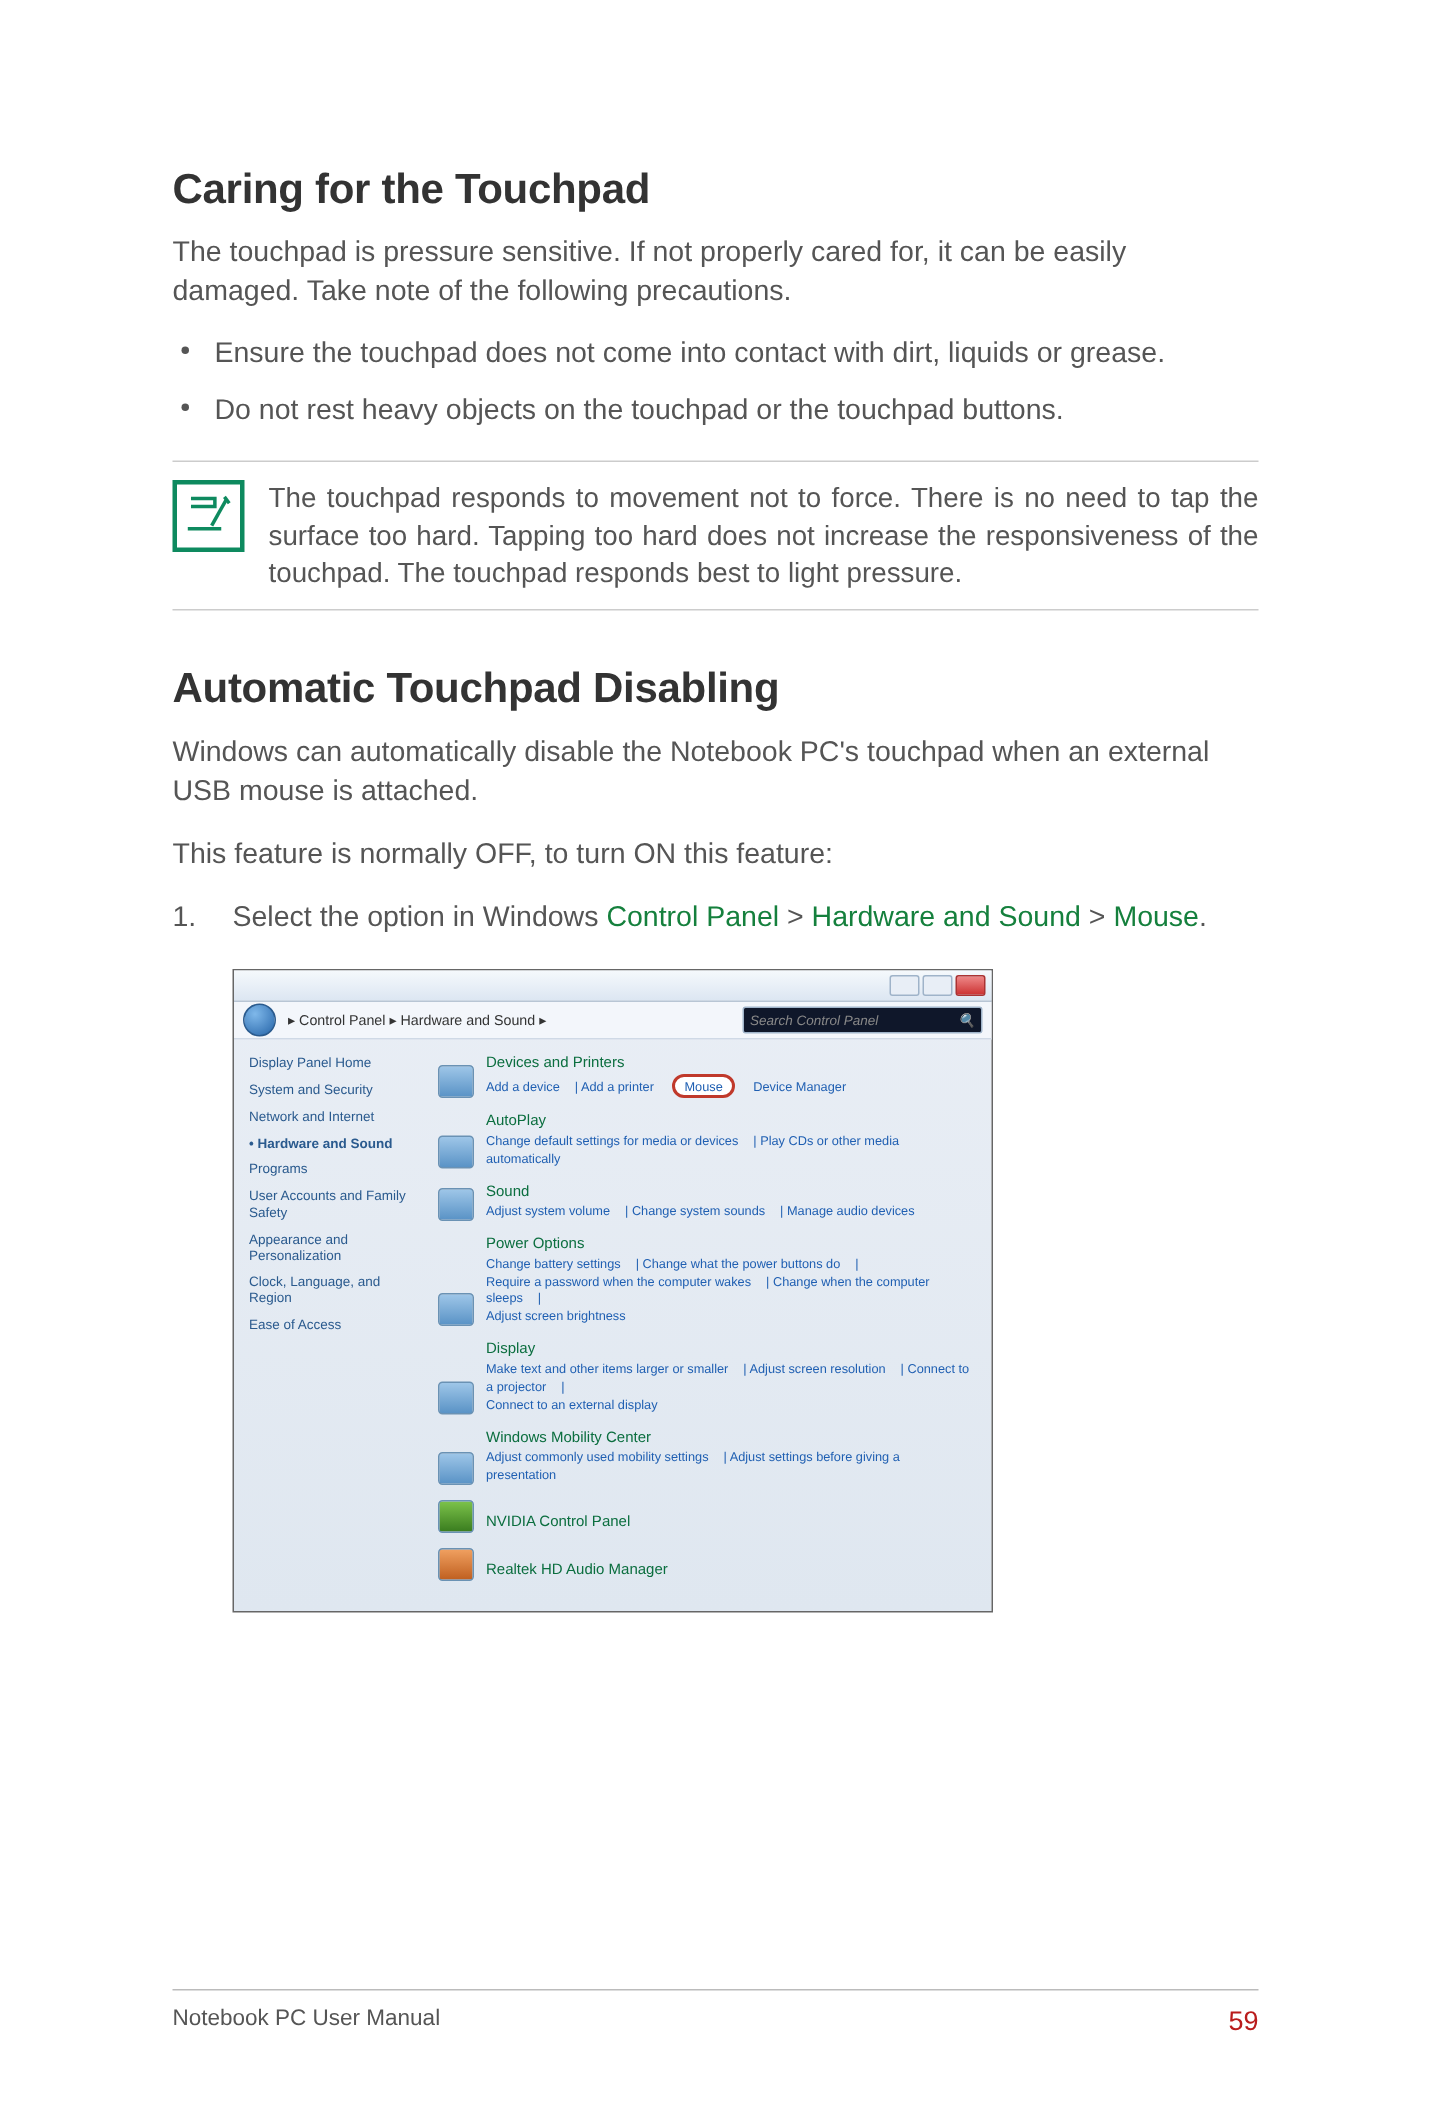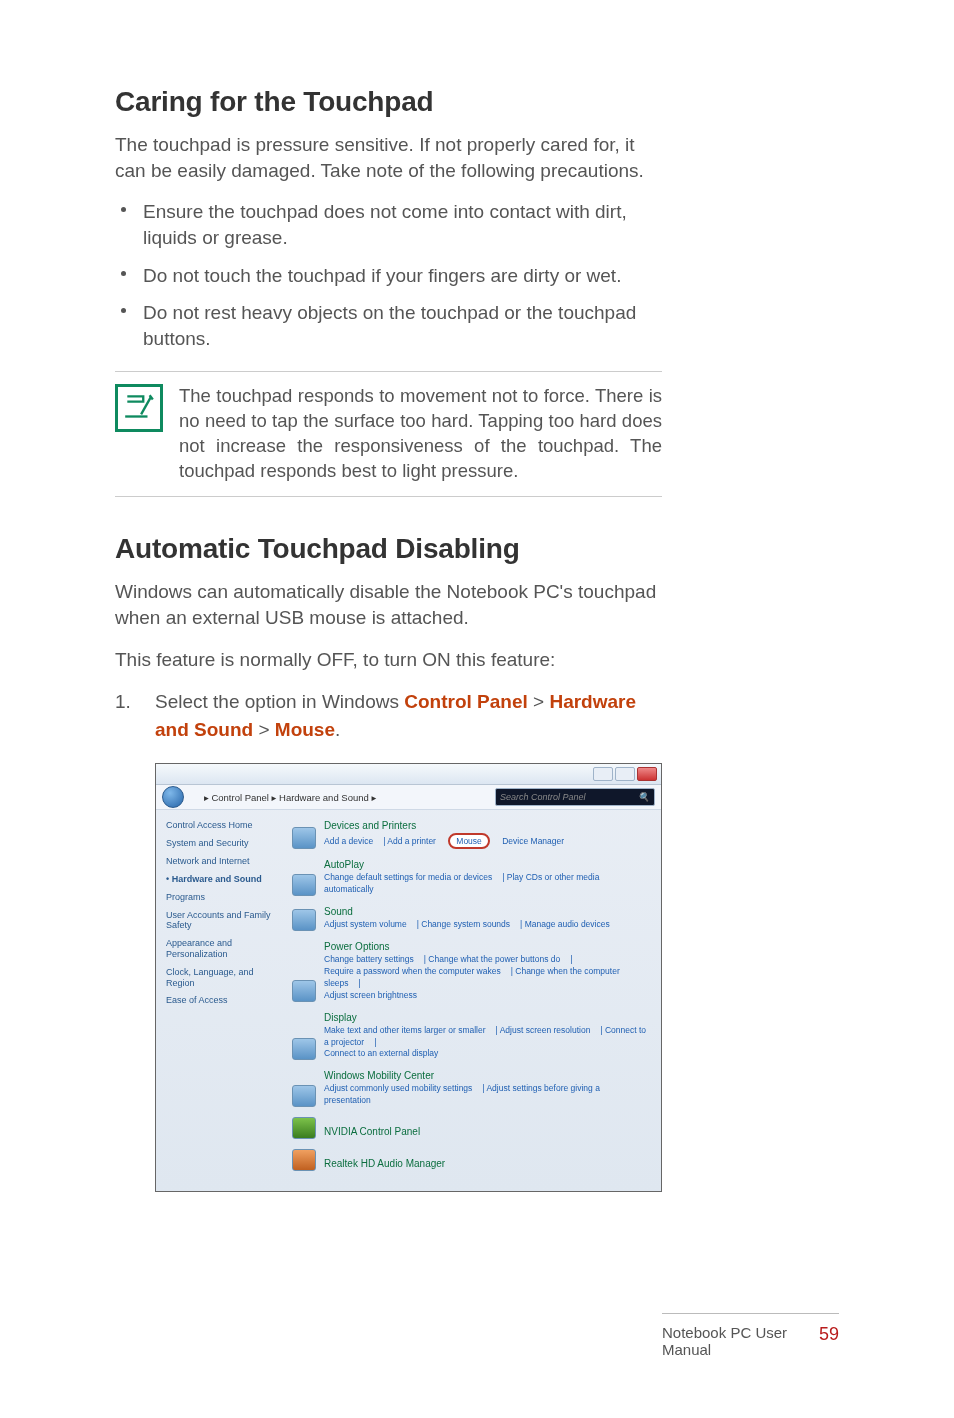--- a/index.html
+++ b/index.html
@@ -1,34 +1,34 @@
 <!DOCTYPE html>
 <html><head>
 <meta charset="utf-8">
 <style>
 body{margin:0;background:#fff;font-family:"Segoe UI","Myriad Pro",Arial,sans-serif;color:#383838}
-.page{width:954px;height:1418px;margin:0 auto;box-sizing:border-box;padding:86px 115px 60px 115px;display:flex;flex-direction:row}
+.page{width:954px;height:1418px;margin:0 auto;box-sizing:border-box;padding:110px 115px 60px 115px;display:flex;flex-direction:column}
 .content{flex:1}
 h2{font-size:28px;font-weight:700;margin:0 0 14px;color:#333;letter-spacing:-0.2px}
 .intro{font-size:19px;line-height:1.35;color:#555;margin:0 0 16px}
 ul.precautions{list-style:none;padding:0;margin:0 0 20px}
 ul.precautions li{position:relative;padding-left:28px;margin-bottom:12px;font-size:19px;line-height:1.35;color:#555}
 ul.precautions li .bullet{position:absolute;left:6px;top:8px;width:5px;height:5px;border-radius:50%;background:#555}
 .note-box{border-top:1px solid #ccc;border-bottom:1px solid #ccc;display:flex;align-items:flex-start;padding:12px 0 12px 0;margin-bottom:36px}
 .note-icon{width:48px;height:48px;border:3px solid #0e8a5f;box-sizing:border-box;margin-right:16px;flex:none;display:flex;align-items:center;justify-content:center;color:#0e8a5f}
 .note-text{font-size:18.5px;line-height:1.35;color:#555;text-align:justify}
 ol.steps{list-style:none;padding:0;margin:0 0 20px;counter-reset:step}
 ol.steps li{position:relative;padding-left:40px;font-size:19px;line-height:1.45;color:#555;counter-increment:step}
 ol.steps li::before{content:counter(step)'.';position:absolute;left:0;top:0;color:#555}
-b.black{font-weight:700;color:#c2410c}
+b.black{font-weight:400;color:#15803d}
 .screenshot{width:505px;margin:14px 0 0 40px;border:1px solid #666;background:linear-gradient(to bottom,#e9eef5,#dfe7f0);font-family:"Segoe UI",Arial,sans-serif;font-size:9px;color:#1f5fb2;position:relative}
 .ss-titlebar{height:20px;background:linear-gradient(to bottom,#f5f9fc,#dce6f2);border-bottom:1px solid #b8c5d4;display:flex;justify-content:flex-end;align-items:center;padding:0 4px;gap:2px}
 .ss-tbtn{width:18px;height:12px;border:1px solid #9fb3c9;background:#e8eef6;border-radius:2px}
 .ss-tbtn.close{background:linear-gradient(#e88,#c33);border-color:#a33}
-.ss-navbar{height:24px;display:flex;align-items:center;background:#f3f6fb;border-bottom:1px solid #cfd9e6;padding:0 6px;gap:20px}
+.ss-navbar{height:24px;display:flex;align-items:center;background:#f3f6fb;border-bottom:1px solid #cfd9e6;padding:0 6px;gap:8px}
 .ss-back{width:20px;height:20px;border-radius:50%;background:radial-gradient(circle at 35% 30%,#7fb8ea,#2564a8);border:1px solid #2b5b8e}
 .ss-crumb{color:#333;font-size:9.5px}
 .ss-search{margin-left:auto;width:150px;height:16px;border:1px solid #9fb3c9;background:#0f172a;border-radius:2px;display:flex;align-items:center;padding:0 4px;color:#888;font-size:9px;font-style:italic}
 .ss-body{display:flex;min-height:285px}
 .ss-side{width:110px;padding:10px 6px 10px 10px;font-size:9px;color:#2a5a8e}
 .ss-side .hdr{color:#2a5a8e;margin-bottom:8px}
 .ss-side .itm{margin-bottom:7px;line-height:1.2}
 .ss-side .sel{font-weight:700;color:#2a5a8e}
 .ss-main{flex:1;padding:10px 10px}
 .cat{display:flex;align-items:flex-end;margin-bottom:10px}
@@ -44,21 +44,20 @@
 </style>
 </head>
 <body>
 
 <div class="page">
   <div class="content">
     <h2>Caring for the Touchpad</h2>
     <p class="intro">The touchpad is pressure sensitive. If not properly cared for, it can be easily damaged. Take note of the following precautions.</p>
     <ul class="precautions">
       <li><span class="bullet"></span><span>Ensure the touchpad does not come into contact with dirt, liquids or grease.</span></li>
-      <li><span class="bullet"></span><span>Do not touch the touchpad if your fingers are dirty or wet.</span></li>
       <li><span class="bullet"></span><span>Do not rest heavy objects on the touchpad or the touchpad buttons.</span></li>
     </ul>
 
     <div class="note-box">
       <div class="note-icon">
         <svg viewBox="0 0 32 32" width="34" height="34" fill="none" stroke="#0e8a5f" stroke-width="2.2">
           <path d="M5 10 L20 10 L20 5 L5 5"></path>
           <path d="M3 24 L24 24"></path>
           <path d="M27 6 L18 22"></path>
           <path d="M26 4 L29 8"></path>
@@ -87,21 +86,21 @@
       <div class="ss-navbar">
         <div class="ss-back"></div>
         <div class="ss-crumb">  ▸  Control Panel  ▸  Hardware and Sound  ▸</div>
         <div class="ss-search">
           <span>Search Control Panel</span>
           <span style="margin-left:auto">🔍</span>
         </div>
       </div>
       <div class="ss-body">
         <div class="ss-side">
-          <div class="hdr">Control Access Home</div>
+          <div class="hdr">Display Panel Home</div>
           <div class="itm">System and Security</div>
           <div class="itm">Network and Internet</div>
           <div class="itm sel">• <span>Hardware and Sound</span></div>
           <div class="itm">Programs</div>
           <div class="itm">User Accounts and Family Safety</div>
           <div class="itm">Appearance and Personalization</div>
           <div class="itm">Clock, Language, and Region</div>
           <div class="itm">Ease of Access</div>
         </div>
         <div class="ss-main">

